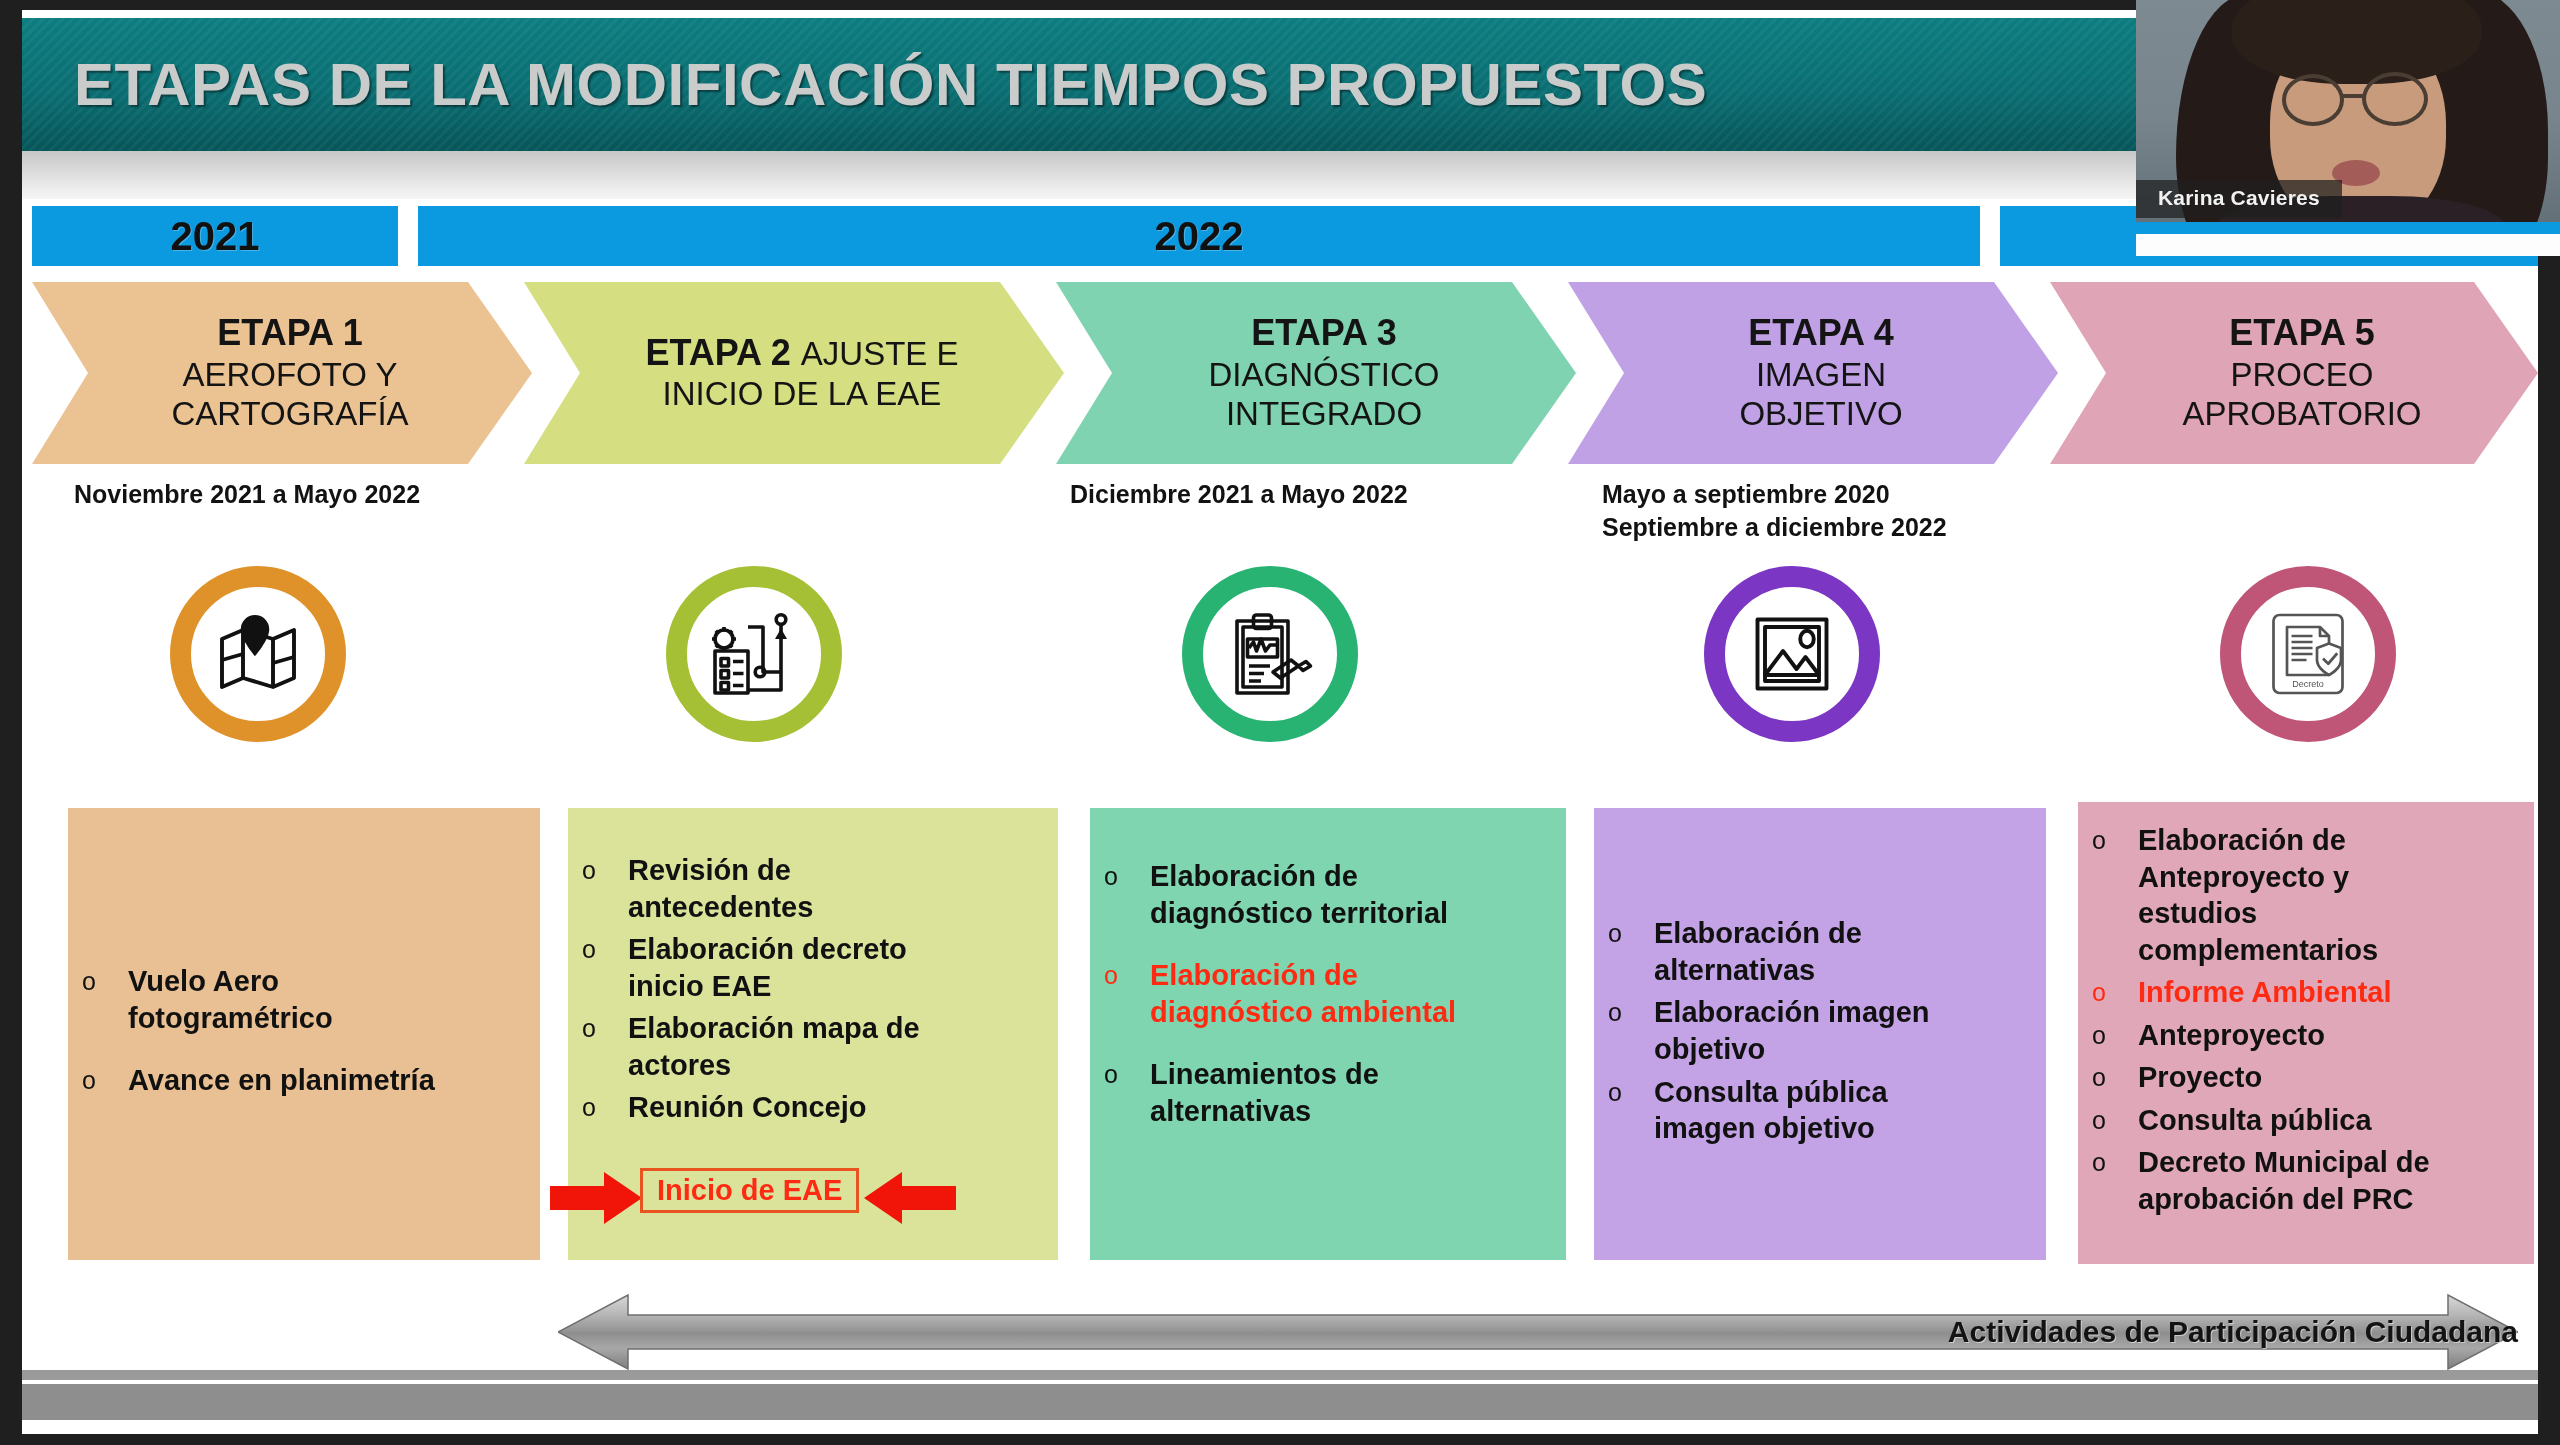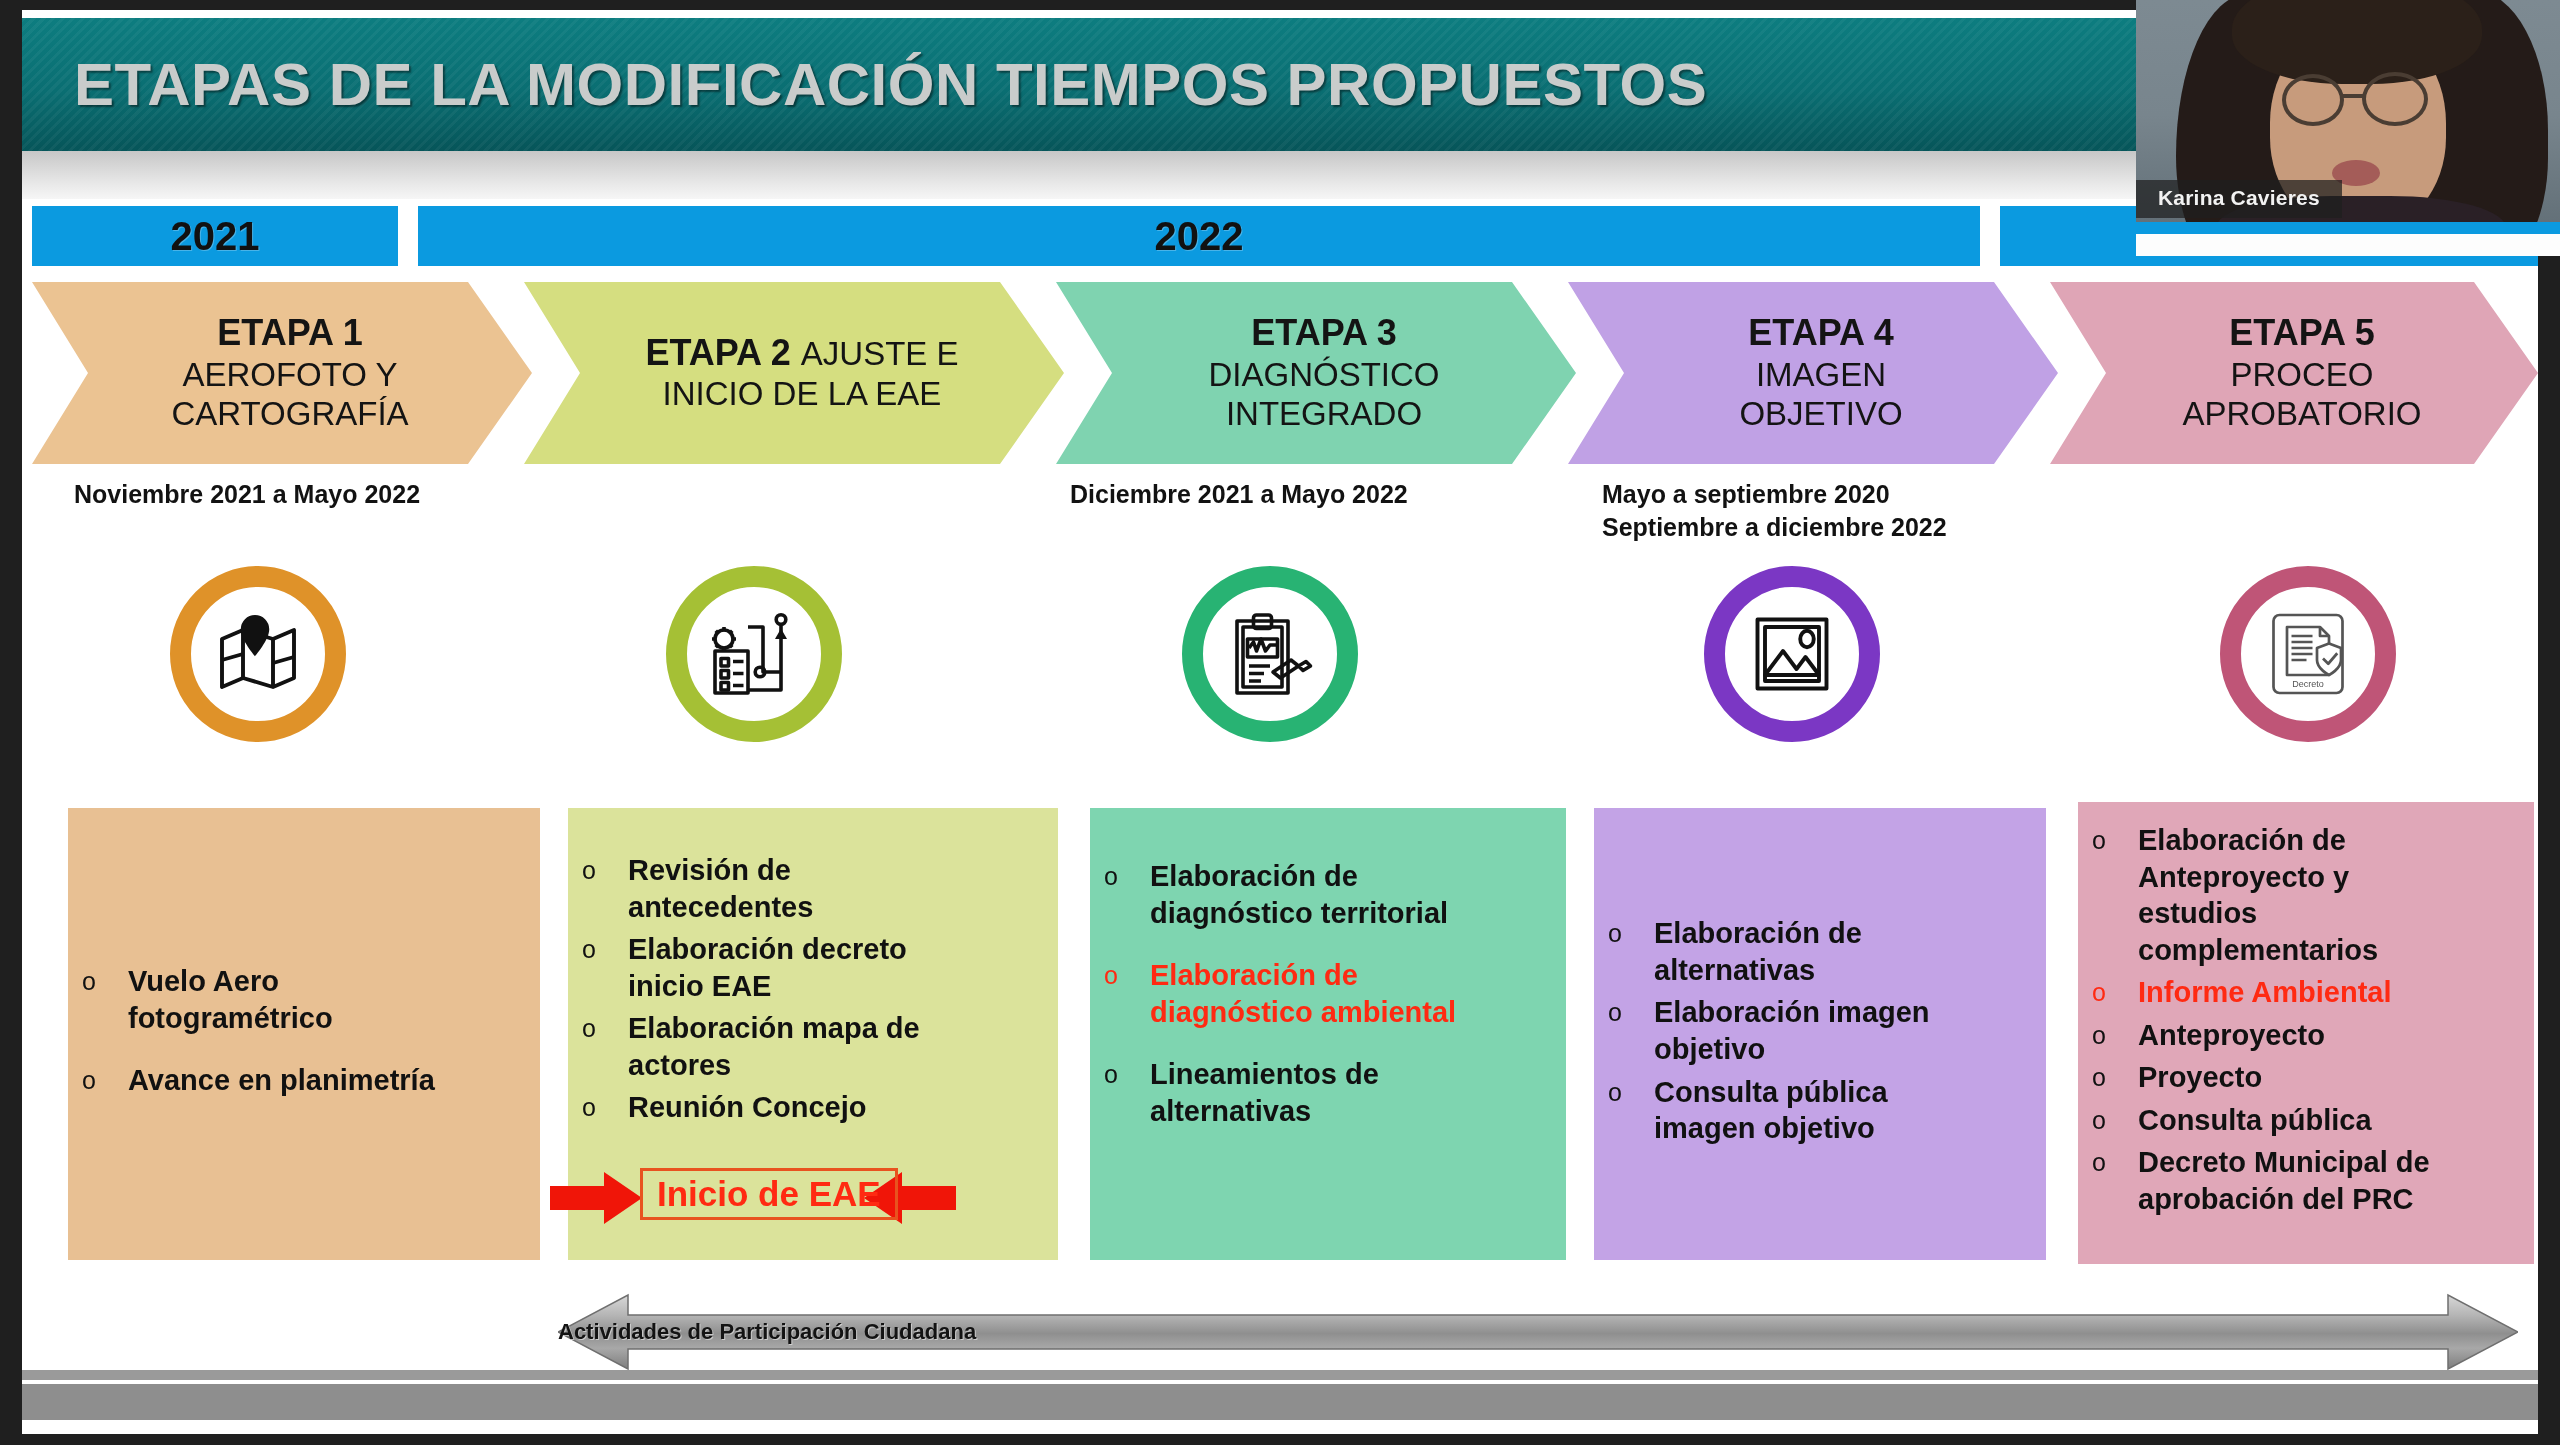--- a/index.html
+++ b/index.html
@@ -107,33 +107,33 @@
     flex: 0 0 auto; width: 46px;
     font-size: 25px; font-weight: 400; line-height: 1.45;
     text-align: left; color: inherit;
   }
   .bullets li.hl { color: #ff2a12; }
   .bullets li.spaced { margin-bottom: 26px; }
   #eae-box {
     position: absolute; left: 618px; top: 1158px;
     border: 3px solid #e8531f;
     padding: 3px 14px;
-    font-size: 35px; font-weight: 700; color: #ff2a12;
+    font-size: 29px; font-weight: 700; color: #ff2a12;
     background: transparent;
   }
   .red-arrow { position: absolute; }
 
   
   #bottom-arrow {
     position: absolute; left: 536px; top: 1283px;
     width: 1960px; height: 78px;
   }
   #bottom-arrow-label {
     position: absolute; left: 536px; top: 1296px; width: 1960px;
-    text-align: left; font-size: 22px; font-weight: 700; color: #131313;
+    text-align: right; font-size: 30px; font-weight: 700; color: #131313;
     text-shadow: 1px 1px 0 rgba(255,255,255,.5);
     line-height: 52px;
   }
 
   
   #strip-a { position:absolute; left:0; top:1360px; width:2516px; height:10px; background:#9a9a9a; }
   #strip-b { position:absolute; left:0; top:1374px; width:2516px; height:36px; background:#8e8e8e; }
   #strip-c { position:absolute; left:0; top:1410px; width:2516px; height:14px; background:#ffffff; }
 
   

